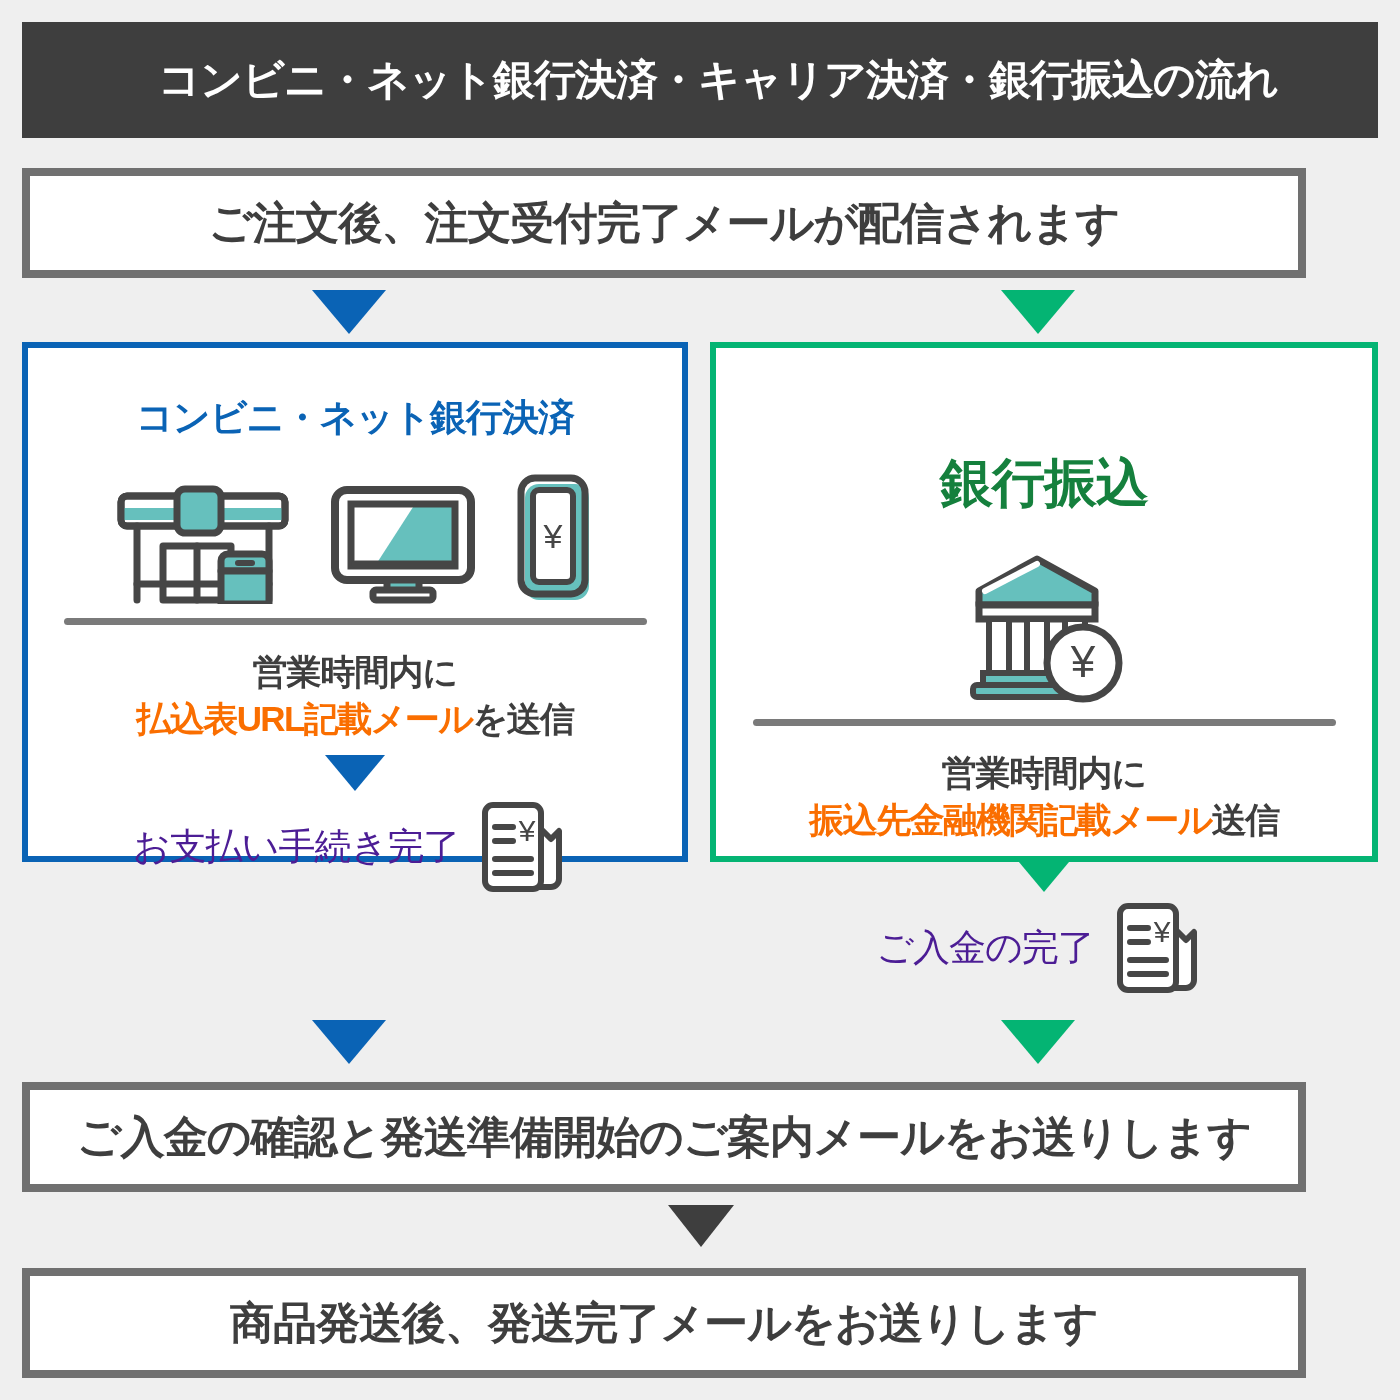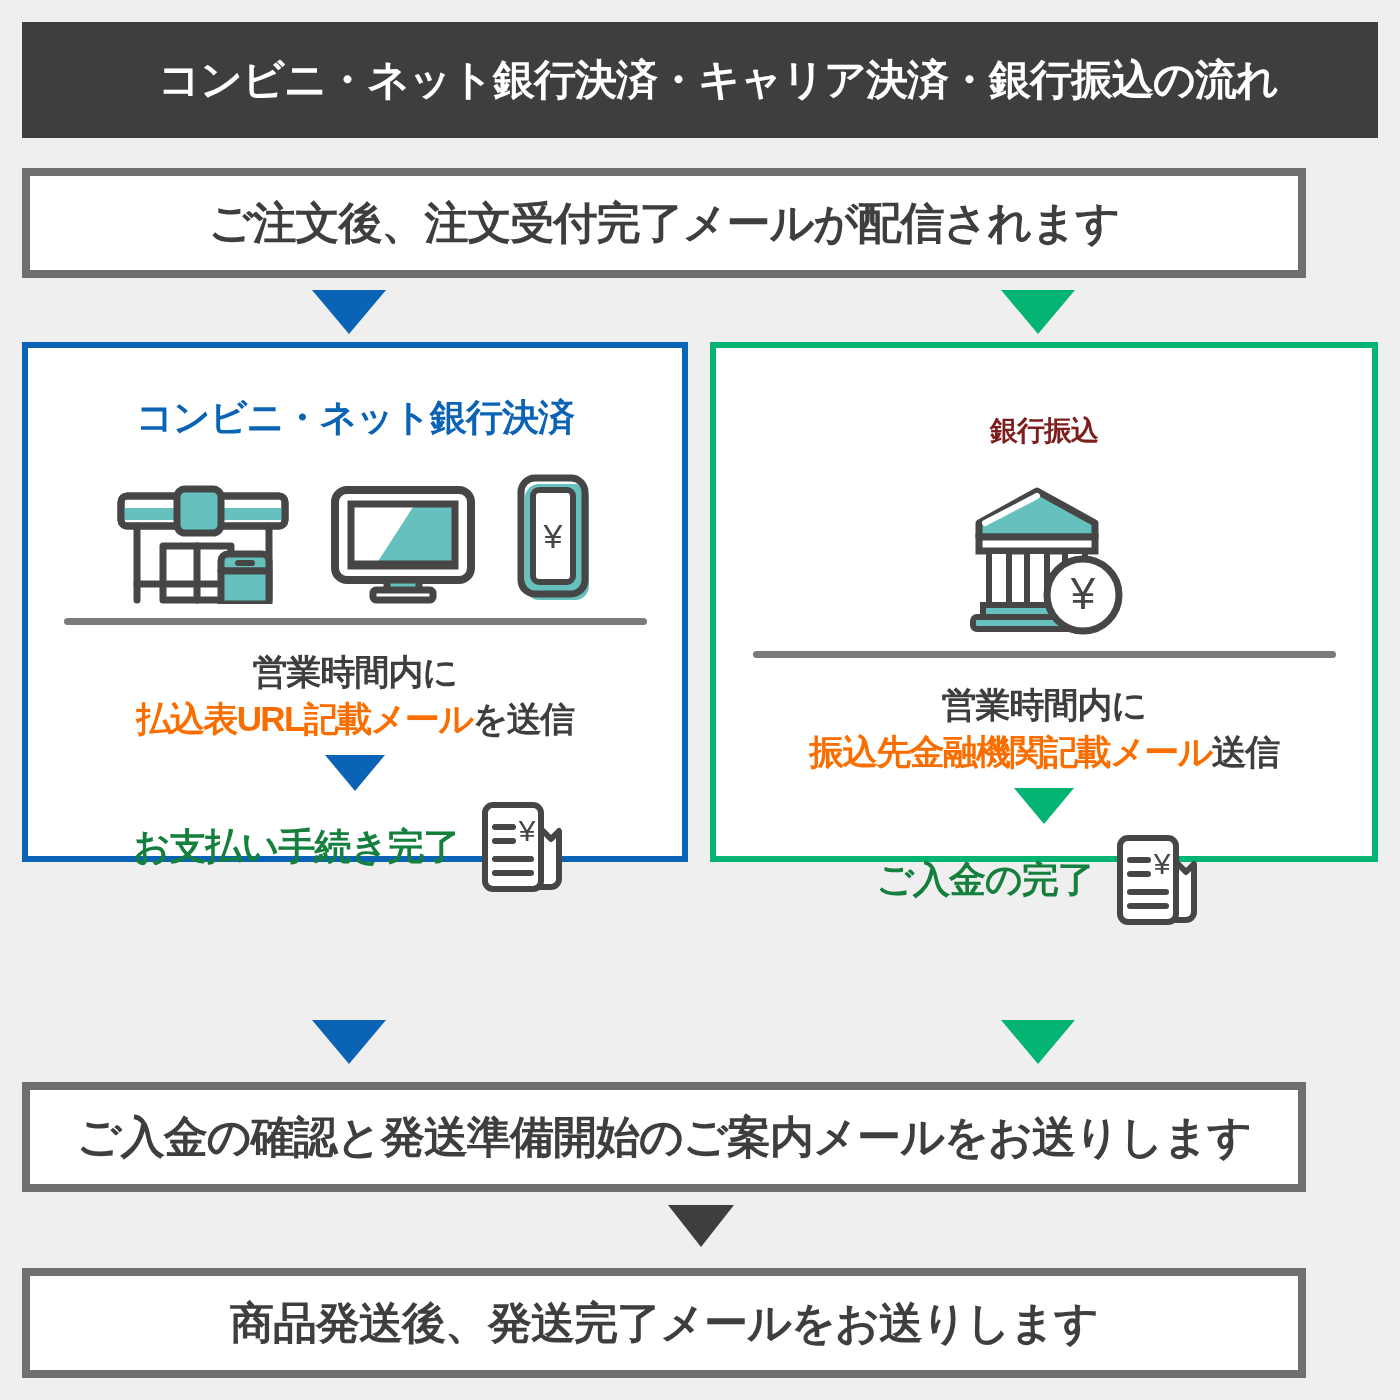--- a/index.html
+++ b/index.html
@@ -61,21 +61,21 @@
     background:#ffffff;box-sizing:border-box;
   }
   #panel-konbini{left:22px;width:666px;border:6px solid #0a63b5;}
   #panel-furikomi{left:710px;width:668px;border:6px solid #04b473;}
 
   .panel-title{
     text-align:center;font-weight:700;font-size:37px;line-height:1.18;
     letter-spacing:-1px;margin-top:48px;
   }
   #panel-konbini .panel-title{color:#0a63b5;}
-  #panel-furikomi .panel-title{color:#7f1d1d;font-size:28px;margin-top:66px;}
+  #panel-furikomi .panel-title{color:#15803d;font-size:53px;margin-top:104px;}
 
   .icon-row{
     display:flex;align-items:flex-end;justify-content:center;gap:38px;
     height:150px;margin-top:14px;
   }
   #panel-furikomi .icon-row{margin-top:40px;}
 
   .divider{
     height:7px;background:#7a7a7a;border-radius:4px;
     margin:14px auto 0 auto;width:583px;
@@ -98,21 +98,21 @@
     border-left:30px solid transparent;border-right:30px solid transparent;
     border-top:36px solid #0a63b5;
   }
   #panel-furikomi .inner-arrow{border-top-color:#04b473;}
 
   .final-row{
     display:flex;align-items:center;justify-content:center;gap:14px;
     margin-top:8px;
   }
   .final-row .label{
-    font-size:37px;font-weight:700;color:#15803d;letter-spacing:-1px;
+    font-size:37px;font-weight:400;color:#4c1d95;letter-spacing:-1px;
     white-space:nowrap;
   }
 
   svg{display:block;}
 </style>
 </head>
 <body>
 
 <div class="stage">
 

